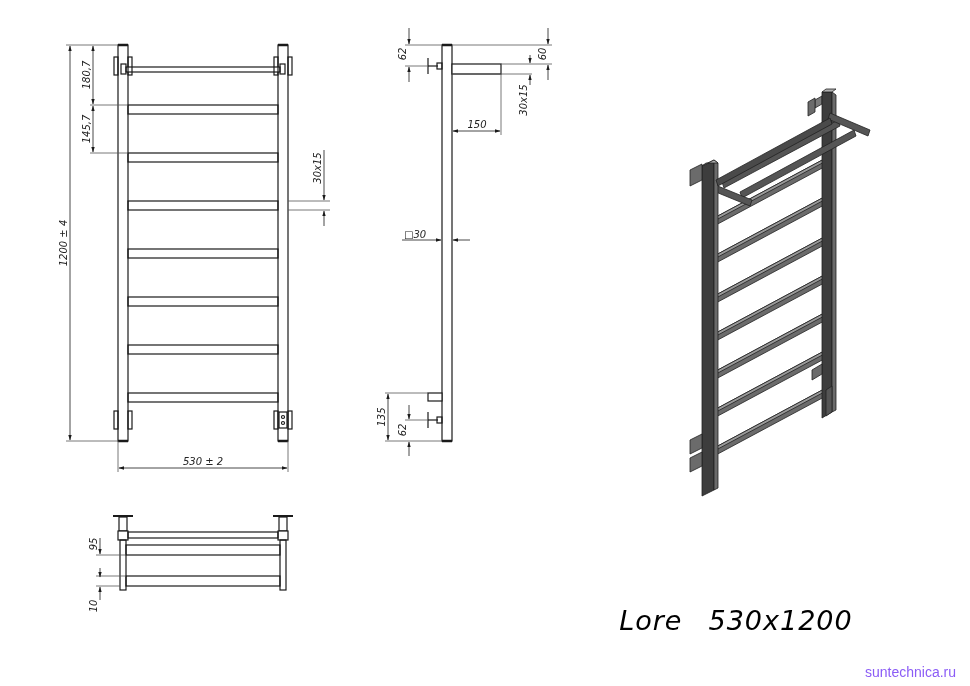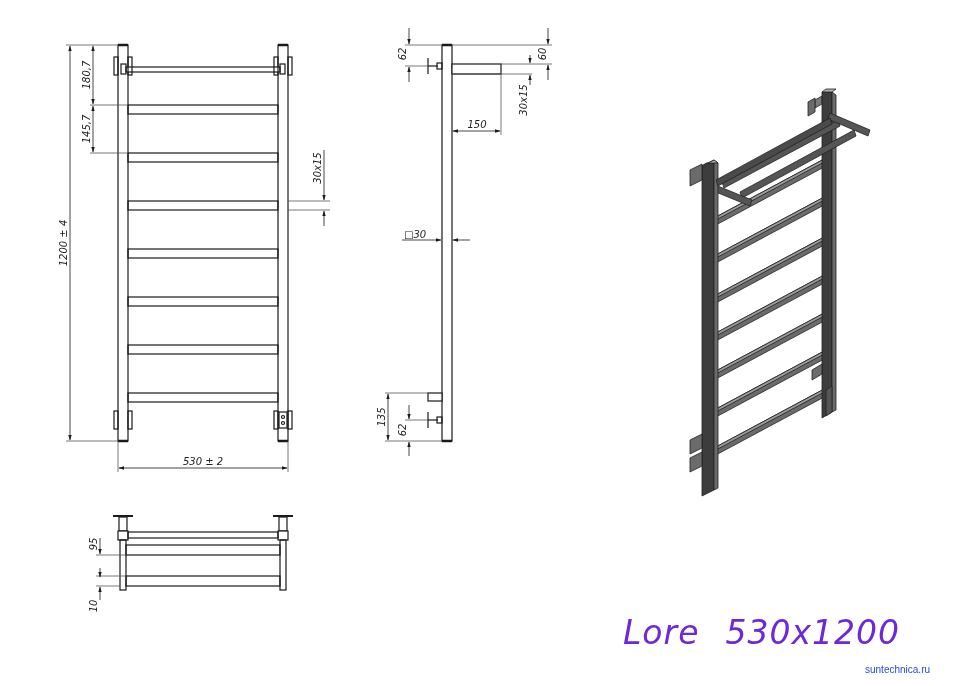--- a/index.html
+++ b/index.html
@@ -1,22 +1,22 @@
 <!DOCTYPE html>
 <html><head>
 <meta charset="utf-8">
 <style>
   html,body{margin:0;padding:0;background:#ffffff;}
   body{width:970px;height:686px;position:relative;overflow:hidden;font-family:"DejaVu Sans",sans-serif;}
   svg{position:absolute;left:0;top:0;}
   .dim{font-family:"DejaVu Sans",sans-serif;font-style:italic;font-size:10px;fill:#222;}
-  .title{position:absolute;left:600px;top:574px;font-family:"DejaVu Sans",sans-serif;font-style:italic;font-size:33px;color:#6d28d9;letter-spacing:1px;white-space:pre;}
+  .title{position:absolute;left:600px;top:574px;font-family:"DejaVu Sans",sans-serif;font-style:italic;font-size:27px;color:#000000;letter-spacing:1px;white-space:pre;}
   .title span{display:inline-block;}
   .title .name{margin-right:26px;}
-  .watermark{position:absolute;left:865px;top:664px;font-family:"Liberation Sans",sans-serif;font-size:10px;color:#1d4ed8;}
+  .watermark{position:absolute;left:865px;top:664px;font-family:"Liberation Sans",sans-serif;font-size:14px;color:#8b5cf6;}
 </style>
 </head>
 <body>
 
 <svg width="970" height="686" viewBox="0 0 970 686" xmlns="http://www.w3.org/2000/svg">
   <defs>
     <marker id="arr" viewBox="0 0 10 10" refX="9" refY="5" markerWidth="7" markerHeight="7" orient="auto-start-reverse">
       <path d="M0,2 L10,5 L0,8 z" fill="#1a1a1a"></path>
     </marker>
   </defs>

